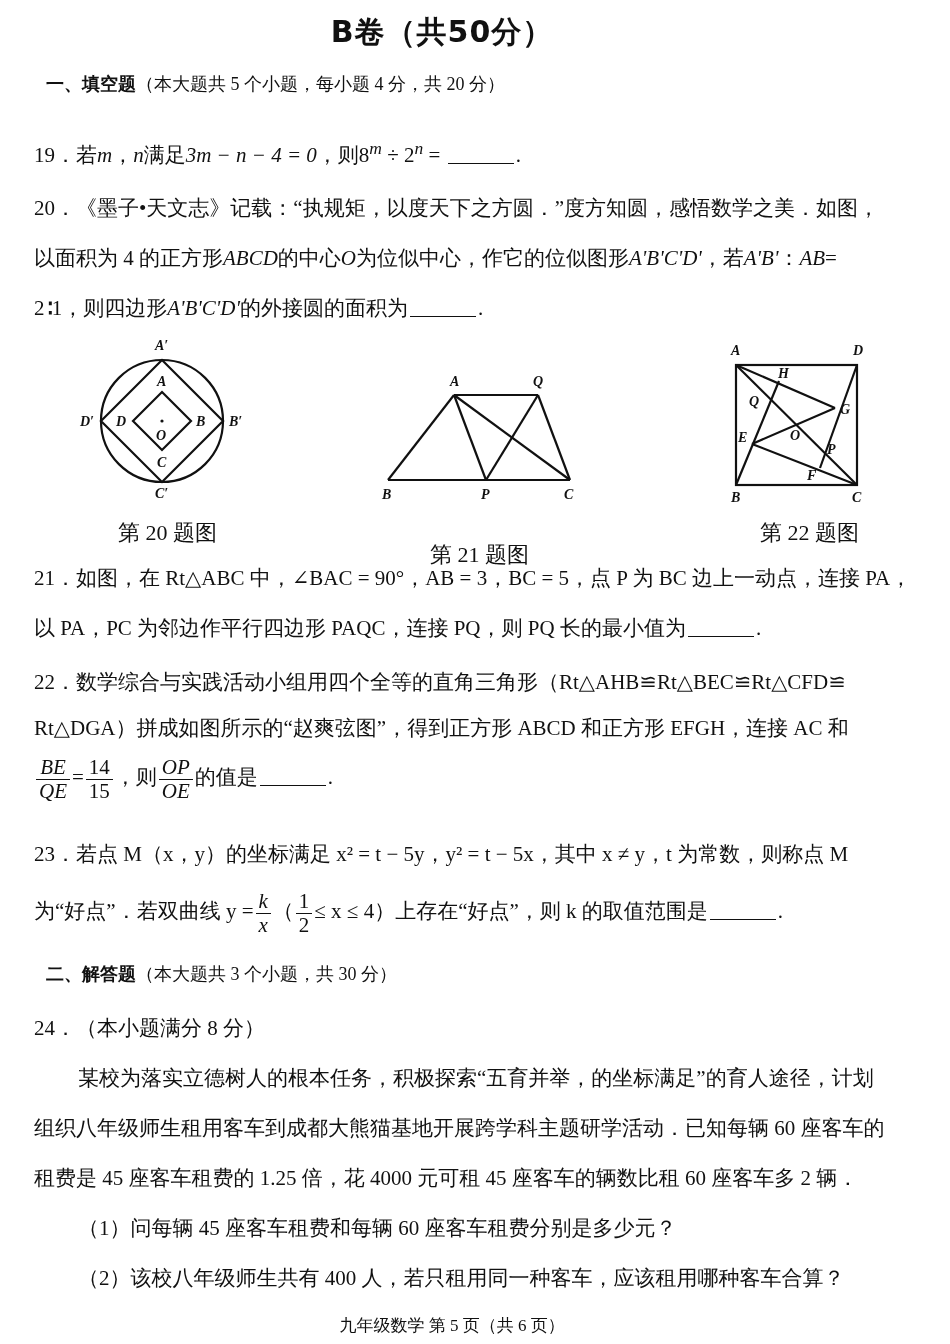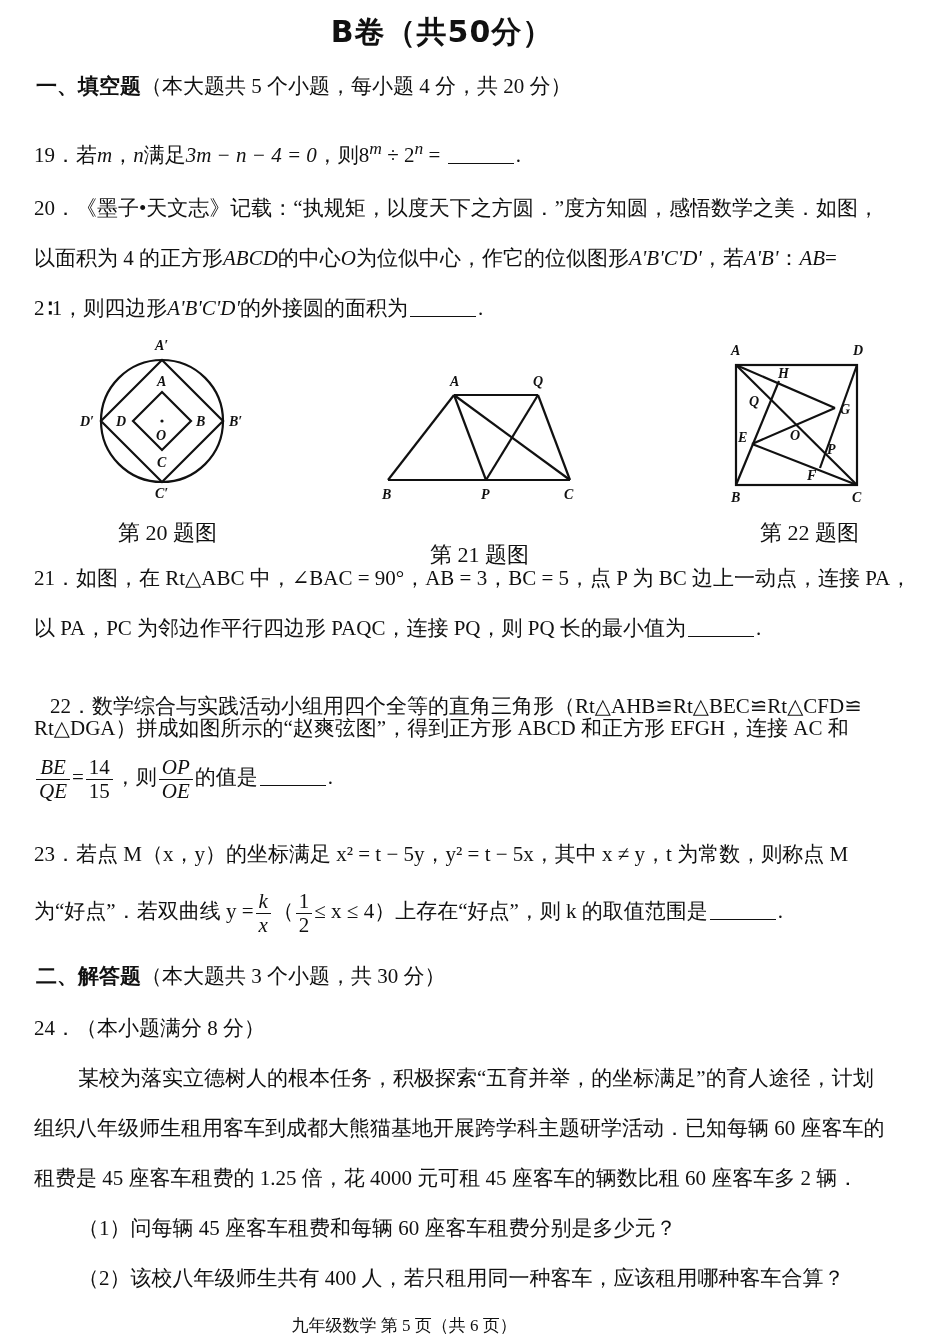--- a/index.html
+++ b/index.html
@@ -8,42 +8,42 @@
     font-family: "Liberation Serif", "DejaVu Serif", serif;
     color: #111;
   }
   .abs { position: absolute; white-space: nowrap; }
   .title {
     left: 0; width: 884px; top: 12px; text-align: center;
     font-family: "DejaVu Sans", "Liberation Sans", sans-serif;
     font-weight: bold; font-size: 30px; letter-spacing: 1px;
   }
   .section {
-    left: 36px; font-size: 21px;
+    left: 46px; font-size: 18px;
   }
   .section .sec-head {
     font-family: "DejaVu Sans", "Liberation Sans", sans-serif; font-weight: bold;
   }
   .line { left: 34px; font-size: 21px; }
   .indent { left: 78px; }
   .sub { left: 78px; }
   i, .it { font-style: italic; }
   .blank {
     display: inline-block; width: 66px; border-bottom: 1.5px solid #111;
     height: 1px; vertical-align: -2px; margin: 0 2px;
   }
   .frac {
     display: inline-block; vertical-align: middle; text-align: center;
     line-height: 1.1; margin: 0 2px;
   }
   .frac span { display: block; padding: 0 3px; }
   .frac .num { border-bottom: 1.5px solid #111; }
   .fig-caption { font-size: 22px; }
   .footer {
-    left: 0; width: 808px; top: 1314px; text-align: center; font-size: 17px;
+    left: 0; width: 808px; top: 1314px; text-align: center; font-size: 17px; padding-left: 48px;
   }
   svg text { font-family: "Liberation Serif", serif; font-style: italic; font-weight: bold; font-size: 14px; fill: #111; }
 </style>
 </head>
 <body>
 
 <div class="abs title">B卷（共50分）</div>
 
 <div class="abs section" style="top:72px;">
   <span class="sec-head">一、填空题</span><span>（本大题共 5 个小题，每小题 4 分，共 20 分）</span>
@@ -124,21 +124,21 @@
 </svg>
 <div class="abs fig-caption" style="left:760px; top:518px;">第 22 题图</div>
 
 <div class="abs line" style="top:564px;">
   <span>21．</span><span>如图，在 Rt△ABC 中，∠BAC = 90°，AB = 3，BC = 5，点 P 为 BC 边上一动点，连接 PA，</span>
 </div>
 <div class="abs line" style="top:614px;">
   <span>以 PA，PC 为邻边作平行四边形 PAQC，连接 PQ，则 PQ 长的最小值为</span><span class="blank"></span><span>.</span>
 </div>
 
-<div class="abs line" style="top:692px;margin-left:16px;">
+<div class="abs line" style="top:668px;">
   <span>22．</span><span>数学综合与实践活动小组用四个全等的直角三角形（Rt△AHB≌Rt△BEC≌Rt△CFD≌</span>
 </div>
 <div class="abs line" style="top:714px;">
   <span>Rt△DGA）拼成如图所示的“赵爽弦图”，得到正方形 ABCD 和正方形 EFGH，连接 AC 和</span>
 </div>
 <div class="abs line" style="top:756px;">
   <span class="frac it"><span class="num">BE</span><span>QE</span></span><span>=</span><span class="frac"><span class="num">14</span><span>15</span></span><span>，则</span><span class="frac it"><span class="num">OP</span><span>OE</span></span><span>的值是</span><span class="blank"></span><span>.</span>
 </div>
 
 <div class="abs line" style="top:840px;">

